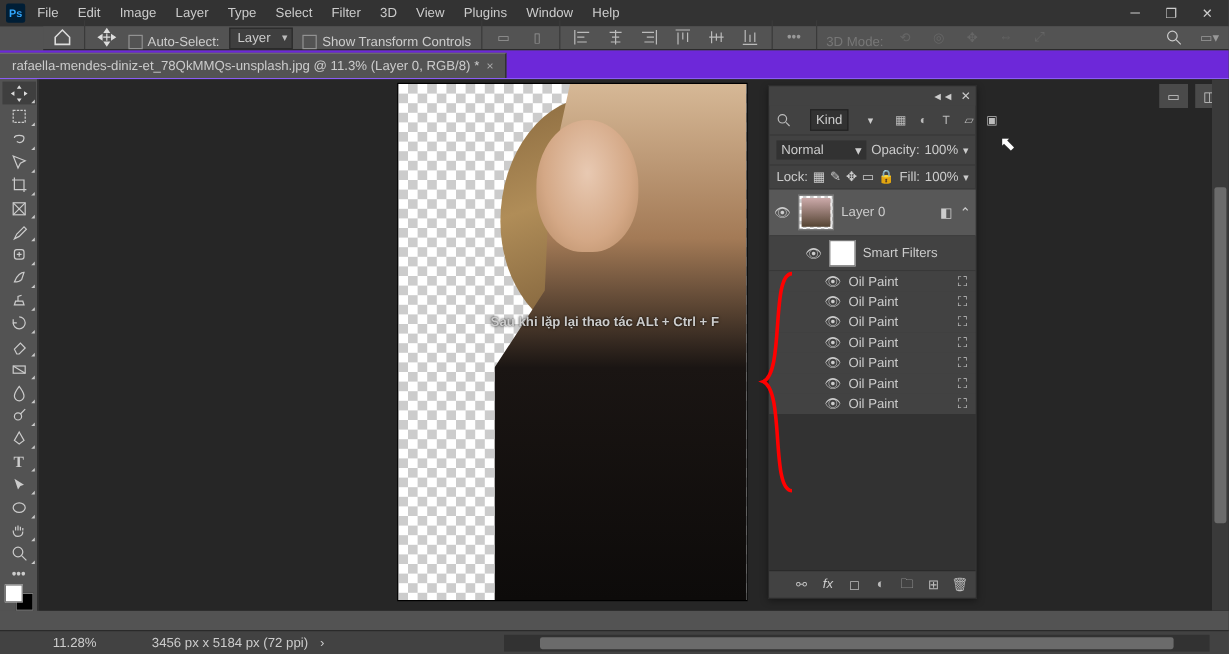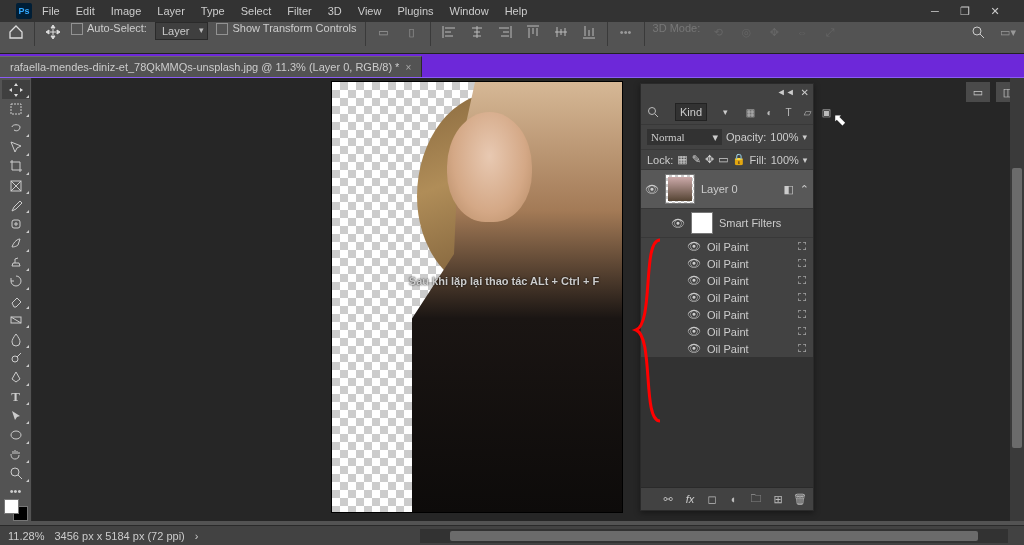--- a/index.html
+++ b/index.html
@@ -1,27 +1,27 @@
 <!DOCTYPE html>
 <html><head>
 <meta charset="utf-8">
 <style>
 * { margin:0; padding:0; box-sizing:border-box; font-family:"Segoe UI",Tahoma,sans-serif; font-size:11px; color:#ccc; user-select:none; }
 body { width:1024px; height:545px; background:#535353; overflow:hidden; position:relative; }
 
 
-.menubar { height:22px; background:#333; display:flex; align-items:center; padding:0 16px; gap:4px; }
+.menubar { height:22px; background:#333; display:flex; align-items:center; padding:0 5px; gap:4px; }
 .menubar .ps-logo { width:16px; height:16px; background:#001e36; display:flex; align-items:center; justify-content:center; border-radius:2px; }
 .menubar .ps-logo span{ color:#31a8ff; font-weight:bold; font-size:9px; }
 .menubar .menu-item { padding:2px 6px; cursor:default; }
 .menubar .spacer { flex:1; }
 .winctrl { width:26px; height:22px; display:flex; align-items:center; justify-content:center; }
 
 
-.optbar { height:32px; background:#535353; border-bottom:1px solid #222; display:flex; align-items:flex-start; padding:0 6px; gap:8px; }
+.optbar { height:20px; background:#535353; border-bottom:1px solid #222; display:flex; align-items:flex-end; padding:0 6px; gap:8px;margin-left:36px; }
 .optbar .home { width:20px; height:20px; display:flex; align-items:center; justify-content:center; }
 .optbar .divider { width:1px; height:24px; background:#3a3a3a; }
 .optbar .move { width:20px; height:20px; display:flex; align-items:center; justify-content:center; }
 .optbar .chk { width:12px; height:12px; border:1px solid #929292; display:inline-block; vertical-align:middle; margin-right:4px; }
 .optbar .dropdown { background:#3f3f3f; padding:2px 18px 2px 6px; position:relative; border:1px solid #2a2a2a; }
 .optbar .dropdown::after { content:"▾"; position:absolute; right:4px; top:2px; font-size:9px; color:#bbb;}
 .optbar .ico { width:20px; height:20px; display:flex; align-items:center; justify-content:center; color:#999; }
 .optbar .right { margin-left:auto; display:flex; gap:10px; }
 
 
@@ -53,21 +53,21 @@
 .layers-panel { position:absolute; right:210px; top:5px; width:174px; background:#424242; border:1px solid #2a2a2a; box-shadow:0 2px 6px rgba(0,0,0,.4); }
 .lp-head { height:16px; display:flex; justify-content:flex-end; padding:0 4px; gap:6px; align-items:center; background:#424242;}
 .lp-tabs { display:flex; border-bottom:1px solid #2a2a2a; }
 .lp-tab { padding:4px 10px; background:#383838; }
 .lp-tab.active { background:#424242; border-top:2px solid #3895cf; }
 .lp-row { display:flex; align-items:center; padding:3px 6px; gap:16px; border-bottom:1px solid #383838;}
 .lp-search { background:#323232; border:1px solid #222; padding:2px 4px; width:60px; color:#ccc;}
 .lp-icons { display:flex; gap:5px; margin-left:auto; }
 .lp-ico { width:14px; height:14px; display:flex; align-items:center; justify-content:center; color:#bbb; font-size:10px;}
 .lp-blend { display:flex; align-items:center; padding:4px 6px; gap:4px; border-bottom:1px solid #383838;}
-.lp-blend .dd { flex:1; background:#323232; padding:2px 4px; position:relative;font-family:Liberation Serif, serif;}
+.lp-blend .dd { flex:1; background:#323232; padding:2px 4px; position:relative;}
 .lp-blend .dd::after{content:"▾";position:absolute;right:4px;}
 .lp-lock { display:flex; align-items:center; padding:3px 6px; gap:4px; border-bottom:1px solid #383838; font-size:10px;}
 .lp-lock .ico{ width:13px; height:13px; display:flex;align-items:center;justify-content:center;}
 
 .layer-item { display:flex; align-items:center; padding:4px 4px; gap:6px; background:#4a4a4a; border-bottom:1px solid #383838;}
 .layer-item.sel { background:#585858; }
 .eye { width:14px; text-align:center;}
 .thumb { width:30px; height:30px; background:repeating-conic-gradient(#ccc 0 25%,#fff 0 50%) 0 0/6px 6px; border:1px solid #777; position:relative;}
 .thumb .mini{ position:absolute; inset:2px; background:linear-gradient(#caa,#543);}
 .sf-row { display:flex; align-items:center; padding:3px 4px 3px 30px; gap:6px; border-bottom:1px solid #383838; background:#424242;}
@@ -80,21 +80,21 @@
 .lp-foot .fico{ width:14px; height:14px; display:flex; align-items:center; justify-content:center; color:#bbb;}
 
 
 .rightctl { position:absolute; right:4px; top:4px; display:flex; gap:6px;}
 .rightctl .btn{ width:24px; height:20px; background:#4a4a4a; display:flex;align-items:center;justify-content:center;}
 .scroll-v { position:absolute; right:0; top:0; bottom:0; width:14px; background:#3a3a3a;}
 .scroll-v .thumb-s{ position:absolute; top:90px; left:2px; right:2px; height:280px; background:#6b6b6b; border-radius:2px;}
 
 
 .statusbar { position:absolute; left:0; right:0; bottom:0; height:20px; background:#424242; display:flex; align-items:center; padding:0 8px; gap:10px; border-top:1px solid #2a2a2a;}
-.statusbar .seg { color:#ccc; }
+.statusbar .seg { color:#ccc;margin-left:36px; }
 .hscroll { position:absolute; left:420px; right:16px; bottom:2px; height:14px; background:#323232;}
 .hscroll .hthumb{ position:absolute; left:30px; right:30px; top:2px; bottom:2px; background:#6b6b6b; border-radius:2px;}
 
 .cursor { position:absolute; left:833px; top:110px; font-size:16px; color:#fff; pointer-events:none;}
 
 svg { overflow:visible; }
 </style>
 </head>
 <body>
 

